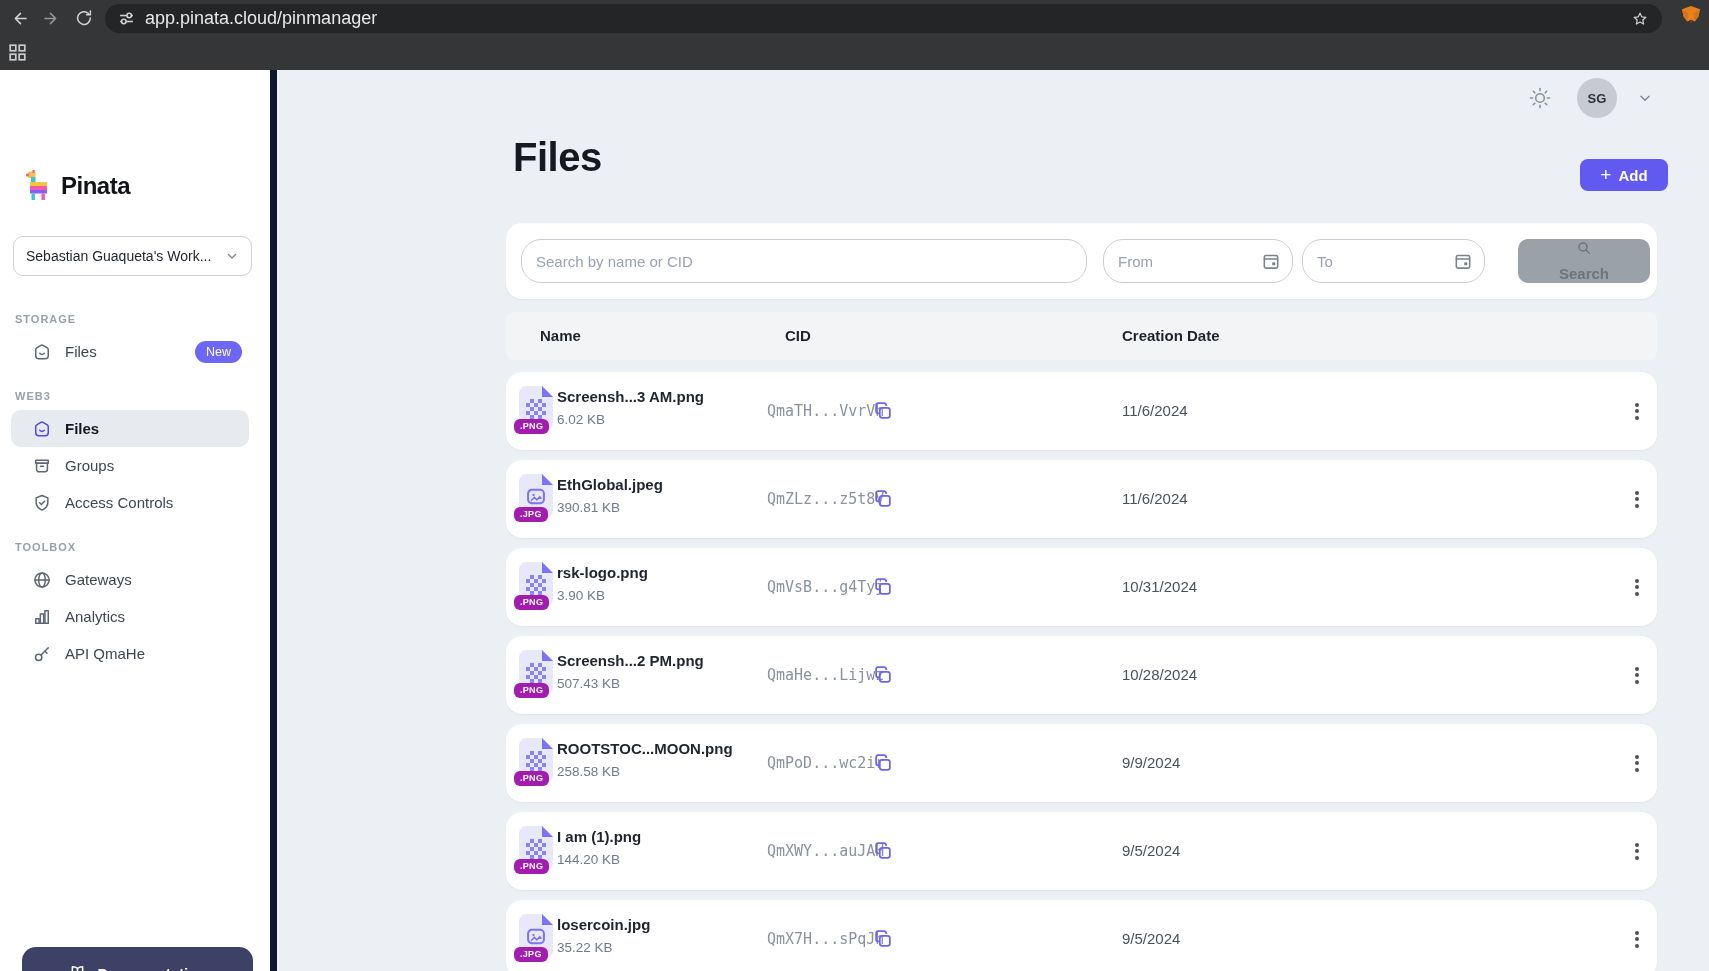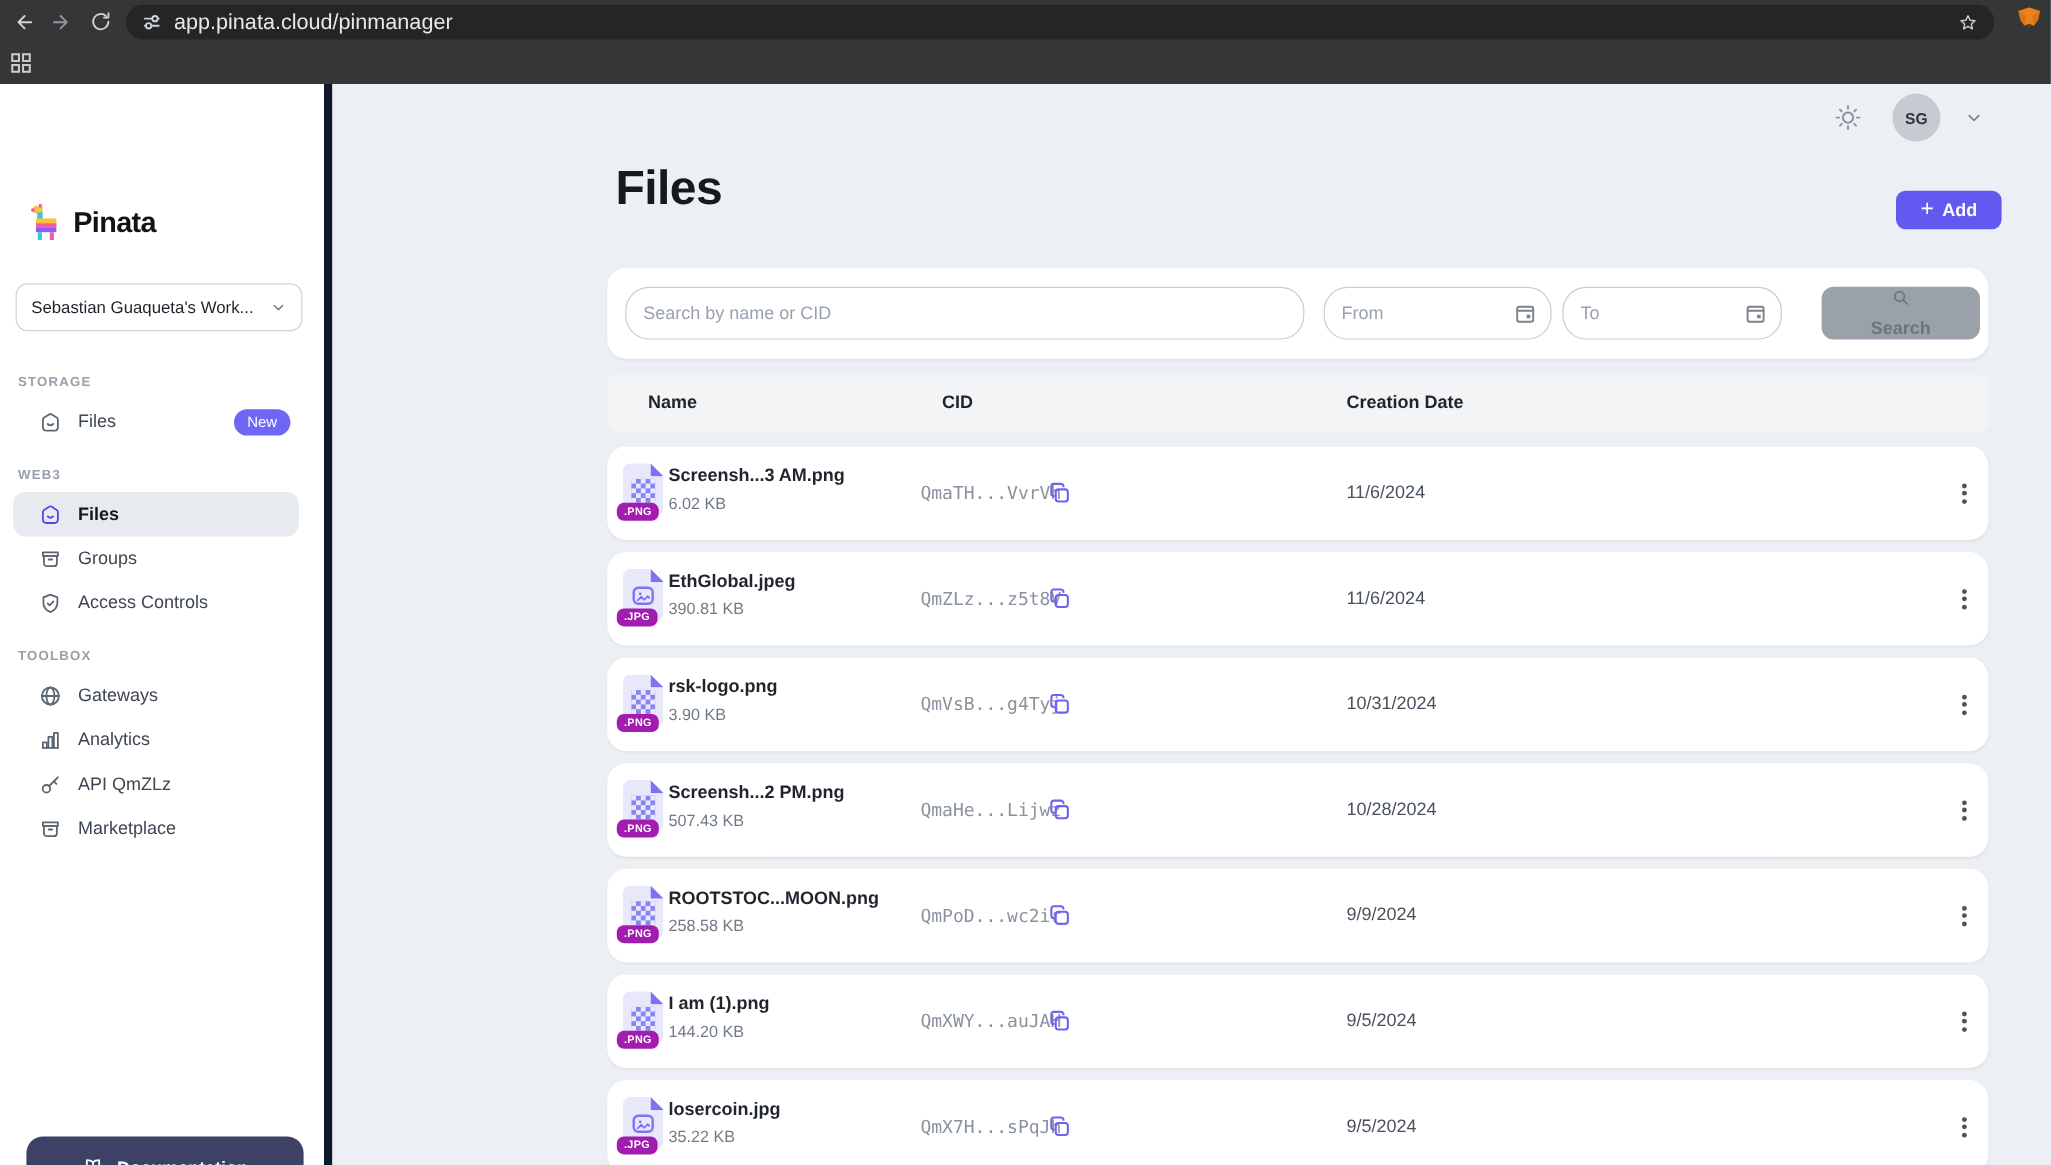--- a/index.html
+++ b/index.html
@@ -245,31 +245,21 @@
           <span>Analytics</span>
         </div>
         <div class="nav-item">
           <span class="icn">
             <svg width="20" height="20" viewBox="0 0 24 24" fill="none" stroke="currentColor" stroke-width="1.8" stroke-linecap="round" stroke-linejoin="round">
               <circle cx="8" cy="16" r="3.8"></circle>
               <line x1="10.8" y1="13.2" x2="19.5" y2="4.5"></line>
               <line x1="15.5" y1="8.5" x2="18" y2="11"></line>
             </svg>
           </span>
-          <span>API QmZLz</span>
-        </div>
-        <div class="nav-item">
-          <span class="icn">
-            <svg width="20" height="20" viewBox="0 0 24 24" fill="none" stroke="currentColor" stroke-width="1.8" stroke-linecap="round" stroke-linejoin="round">
-              <path d="M5.5 8.7h13v7.3c0 1.9-1.2 3-3.1 3H8.6c-1.9 0-3.1-1.1-3.1-3z"></path>
-              <path d="M4.5 5.2h15v3.5h-15z"></path>
-              <line x1="10.3" y1="12.3" x2="13.7" y2="12.3"></line>
-            </svg>
-          </span>
-          <span>Marketplace</span>
+          <span>API QmaHe</span>
         </div>
       </div>
 
     <div class="docs-btn">
       <svg width="19" height="19" viewBox="0 0 24 24" fill="none" stroke="#fff" stroke-width="1.9" stroke-linecap="round" stroke-linejoin="round">
           <path d="M12 5.6C10.4 4 8.4 3.5 5.5 3.5v13.4c2.9 0 4.9.5 6.5 2.1 1.6-1.6 3.6-2.1 6.5-2.1V3.5c-2.9 0-4.9.5-6.5 2.1z"></path>
           <line x1="12" y1="5.6" x2="12" y2="19"></line>
         </svg>
       <span>Documentation</span>
     </div>

